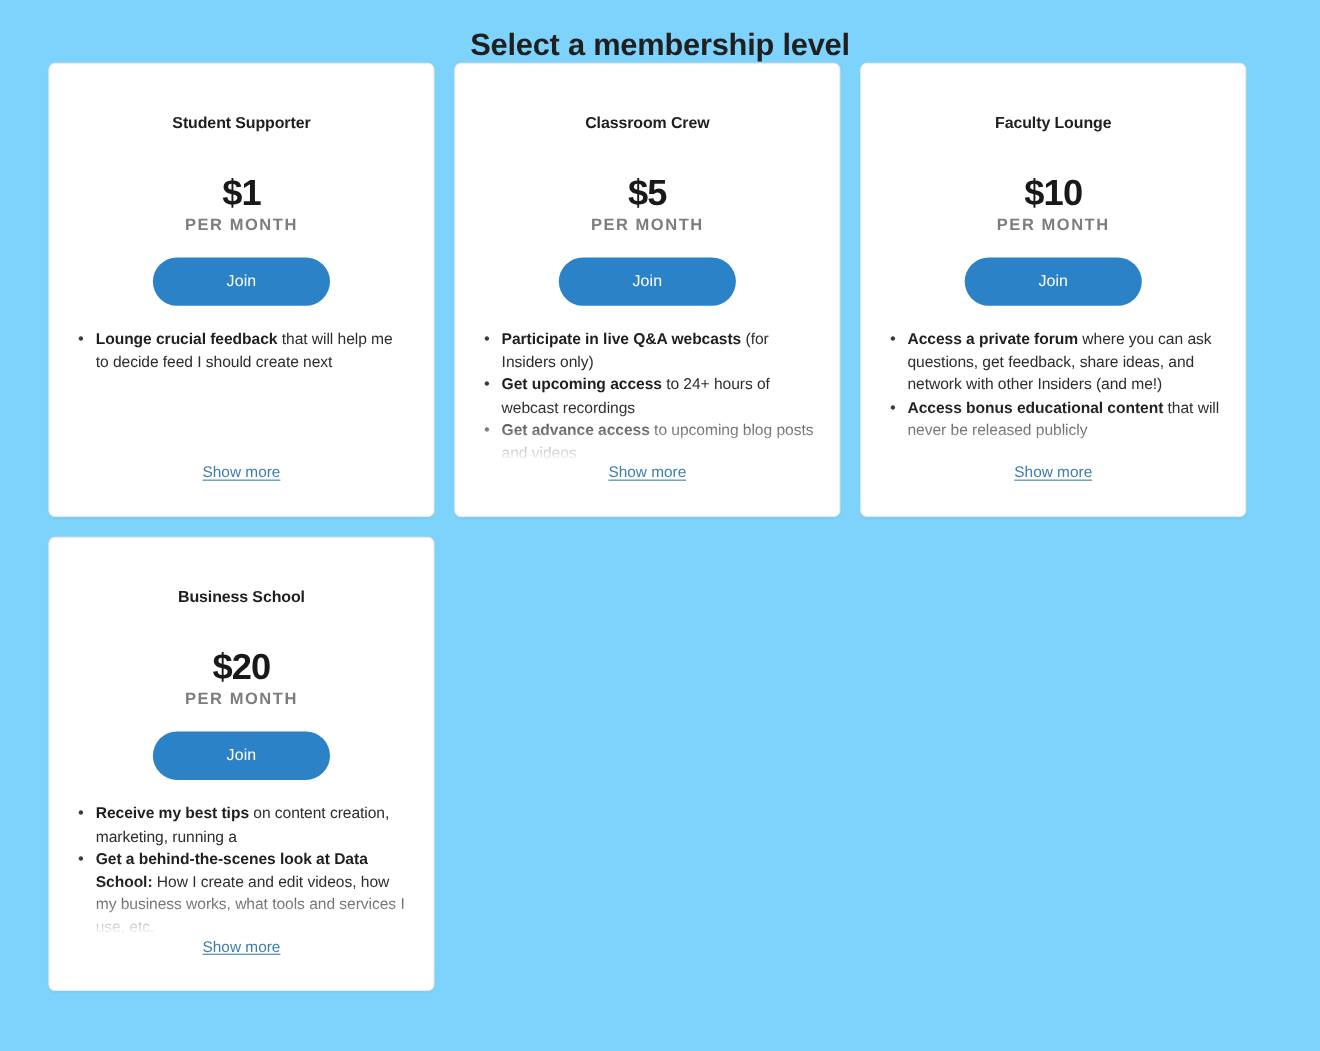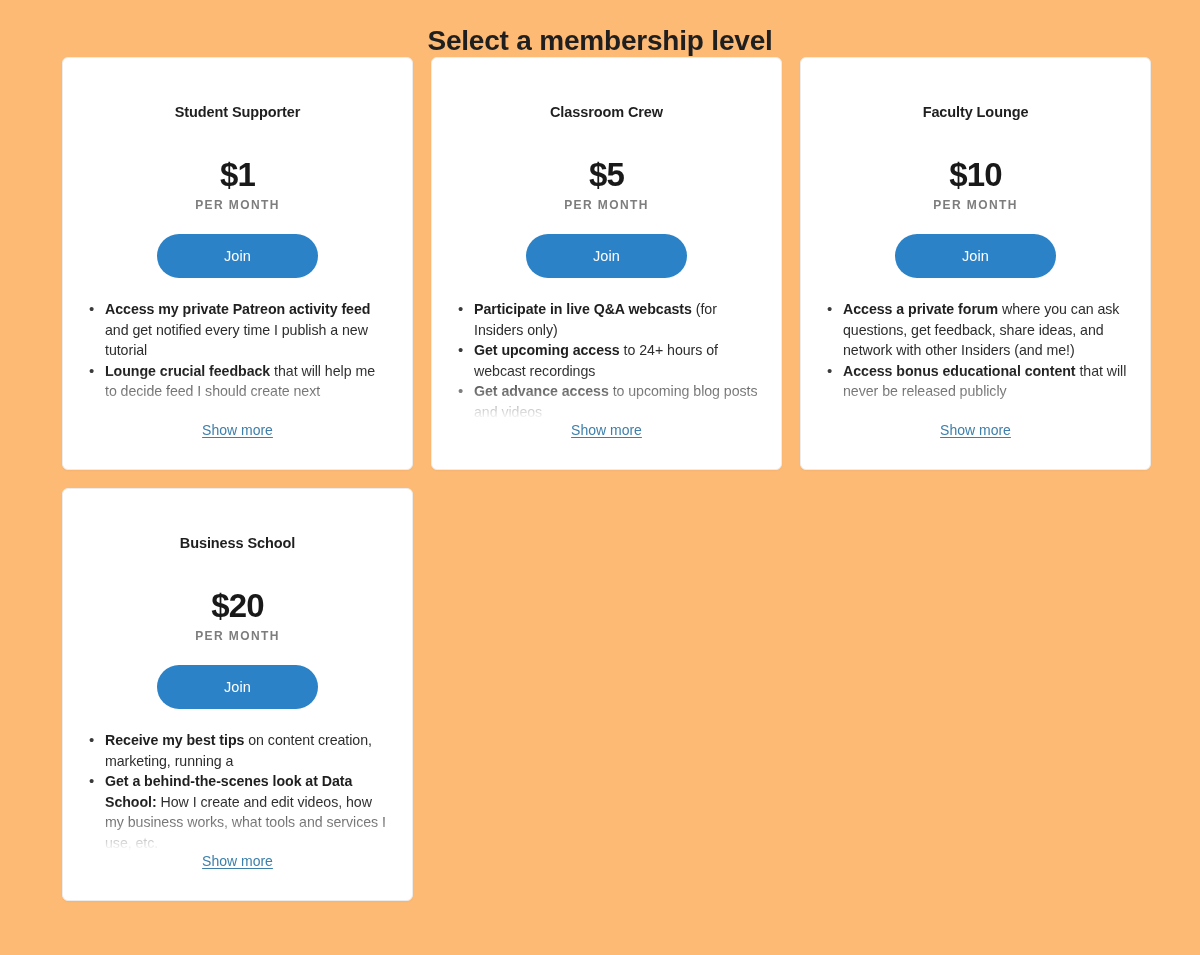--- a/index.html
+++ b/index.html
@@ -11,42 +11,42 @@
     height: 955px;
     font-family: "Liberation Sans", sans-serif;
     -webkit-font-smoothing: antialiased;
   }
 
   #page {
     position: relative;
     width: 1200px;
     height: 955px;
     overflow: hidden;
-    background: #fdba74;
+    background: #7dd3fc;
   }
 
   
   .page-heading {
     position: absolute;
     top: 4px;
     left: 0;
     width: 1200px;
     text-align: center;
     font-size: 28px;
     font-weight: 700;
     color: #1f1f1f;
     letter-spacing: -0.2px;
     line-height: 36px;
   }
 
   
   .tier-grid {
     position: absolute;
     top: 57px;
-    left: 62px;
+    left: 44px;
     width: 1091px;
     display: flex;
     flex-wrap: wrap;
     gap: 18px 18px;
     align-items: flex-start;
   }
 
   .tier-card {
     width: 351px;
     background: #ffffff;
@@ -73,21 +73,21 @@
     font-size: 33px;
     font-weight: 800;
     color: #19191a;
     letter-spacing: -0.8px;
     margin: 34px 0 0 0;
     line-height: 38px;
   }
 
   .tier-period {
     text-align: center;
-    font-size: 12px;
+    font-size: 15px;
     font-weight: 700;
     color: #7d7d7d;
     letter-spacing: 1.4px;
     margin: 3px 0 0 0;
     line-height: 16px;
   }
 
   .join-row {
     display: flex;
     justify-content: center;
@@ -194,21 +194,20 @@
   <div class="tier-card">
         <div class="tier-title">Student Supporter</div>
         <div class="tier-price">$1</div>
         <div class="tier-period">PER MONTH</div>
         <div class="join-row">
           <button class="join-button">Join</button>
         </div>
         <div class="benefits-wrap">
           <div class="benefits-clip">
             <ul class="benefits-list">
-              <li class="benefit-item"><b>Access my private Patreon activity feed</b><span> and get notified every time I publish a new tutorial</span></li>
               <li class="benefit-item"><b>Lounge crucial feedback</b><span> that will help me to decide feed I should create next</span></li>
             </ul>
           </div>
           <div class="show-more-row"><a class="show-more-link">Show more</a></div>
         </div>
         <div class="card-bottom-pad"></div>
       </div>
       <div class="tier-card">
         <div class="tier-title">Classroom Crew</div>
         <div class="tier-price">$5</div>

